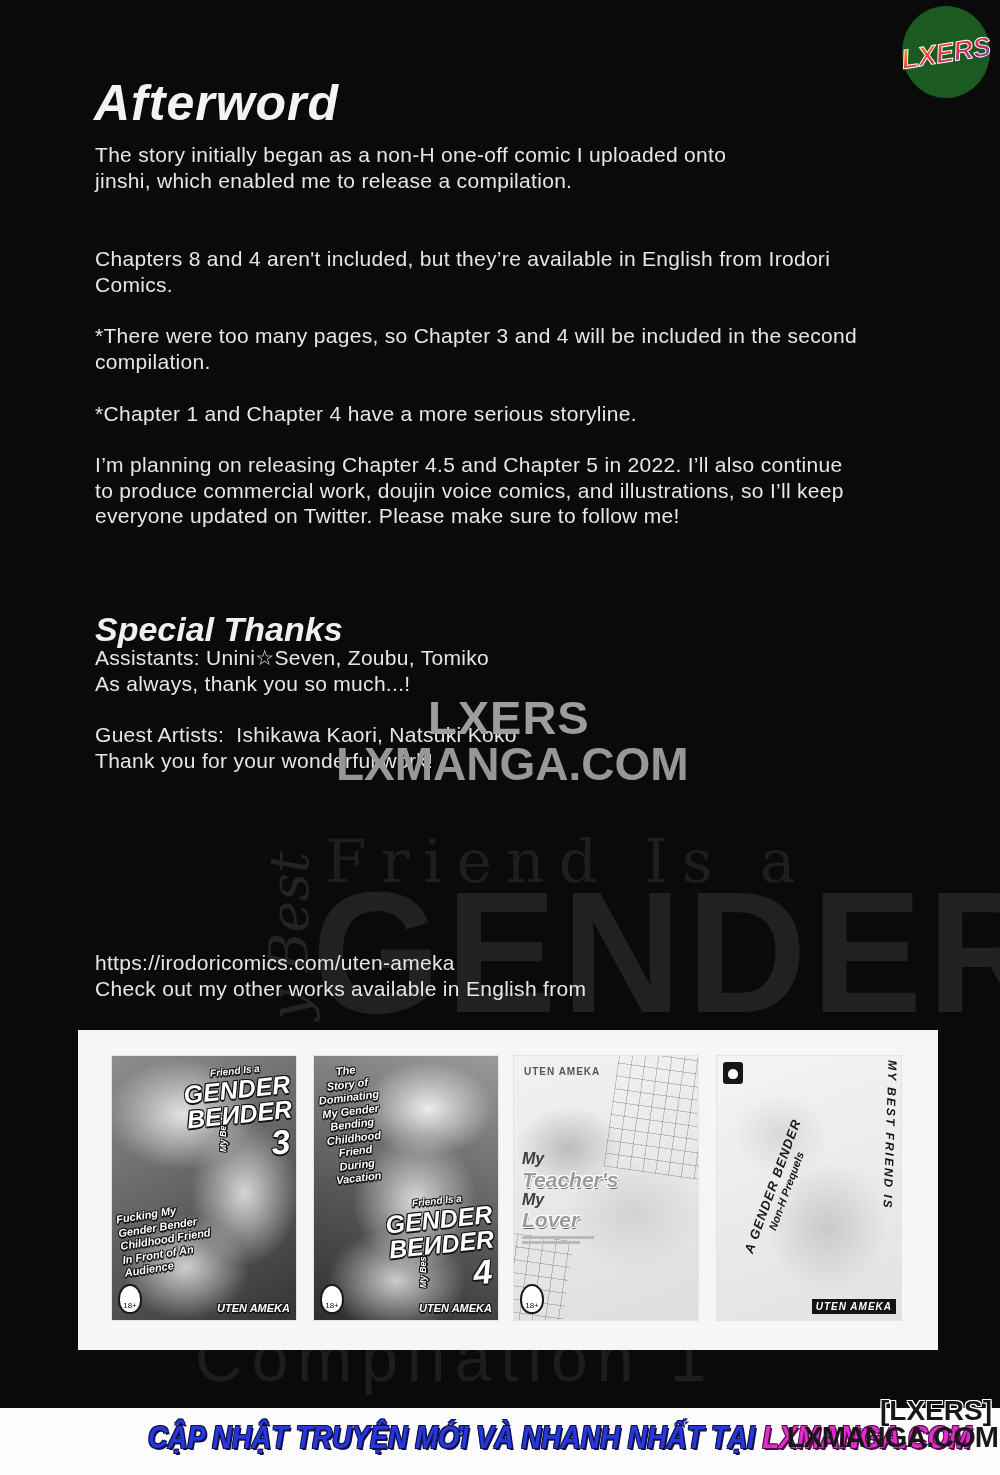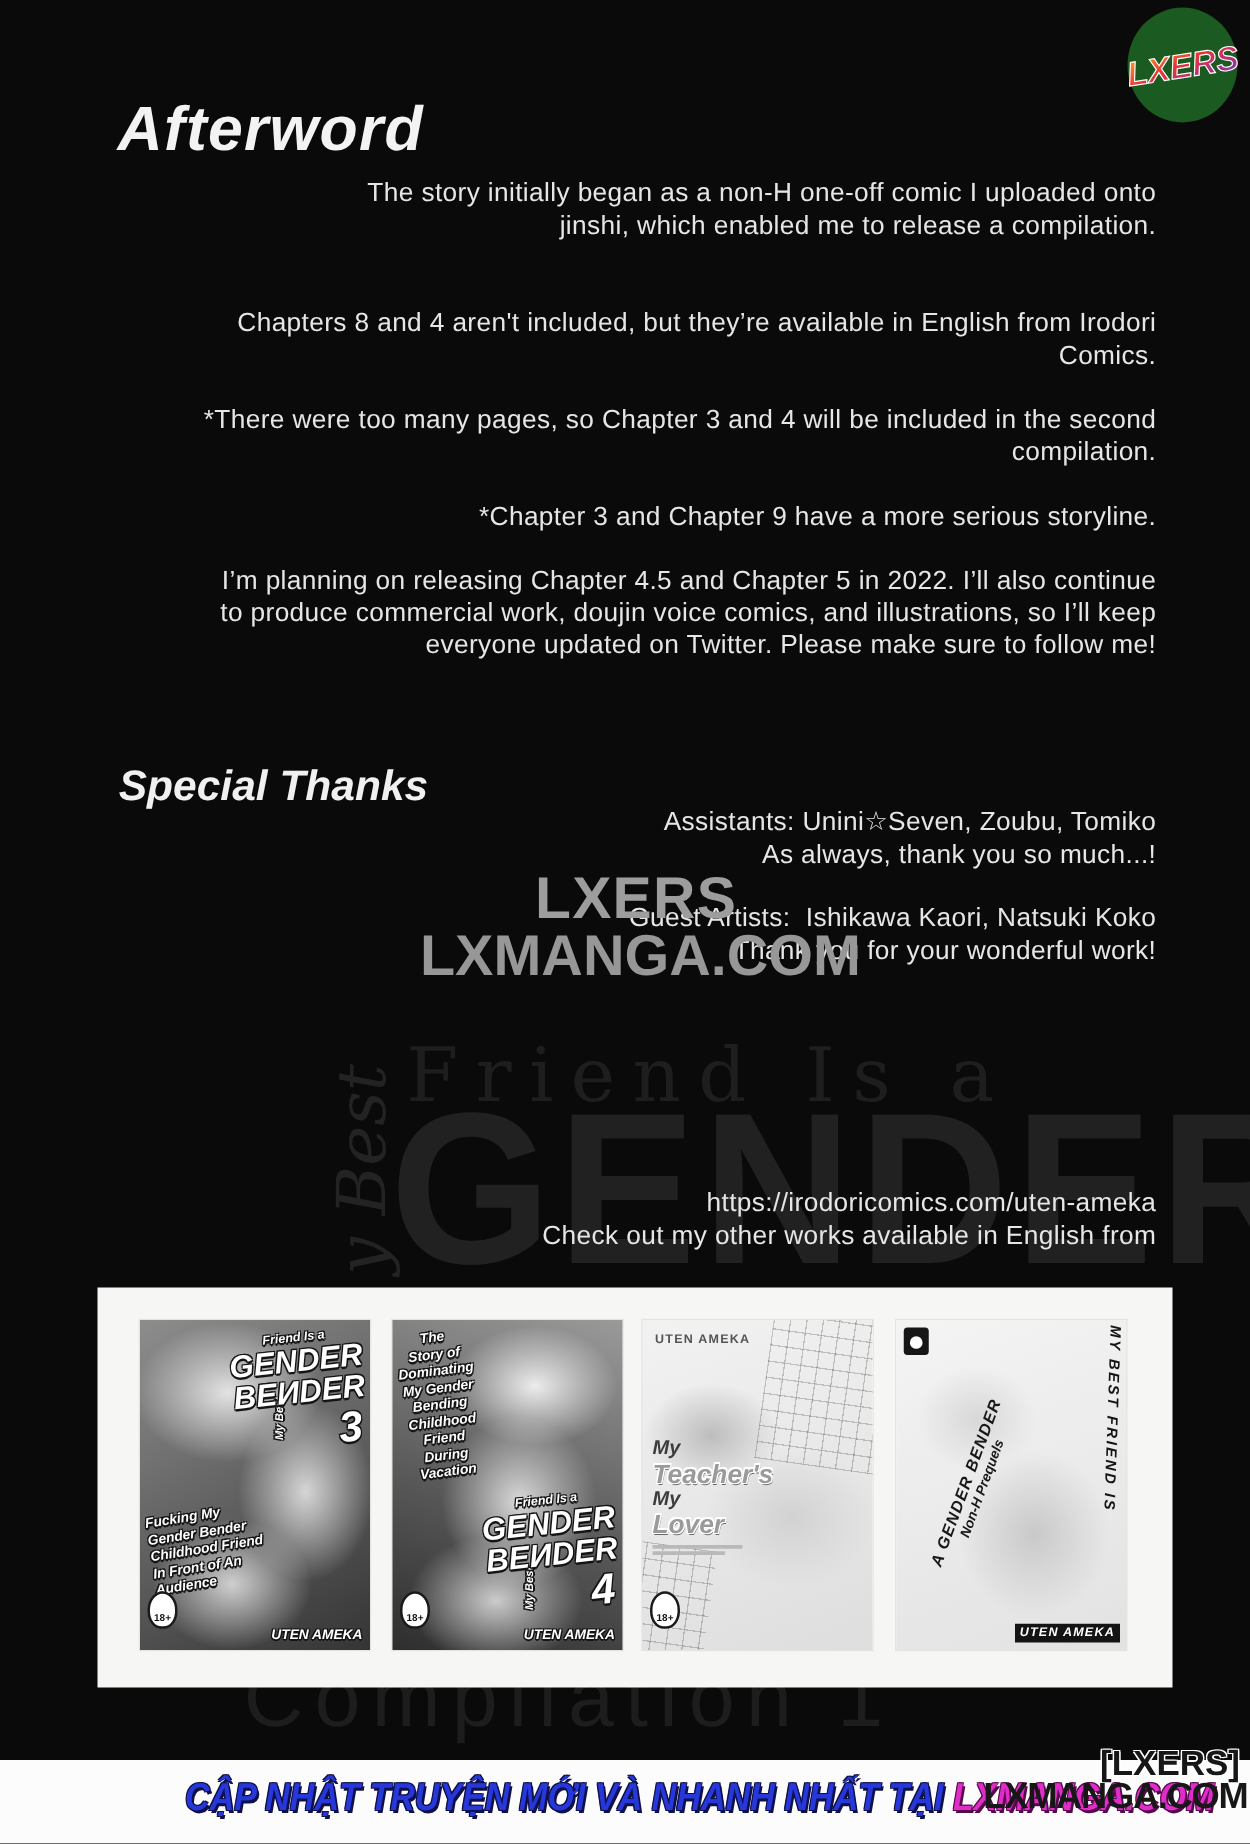--- a/index.html
+++ b/index.html
@@ -16,21 +16,21 @@
         letter-spacing:5px;color:#212121;transform:scaleY(1.04);transform-origin:top left;}
   .ghost-compilation{left:195px;top:1320px;font-size:66px;letter-spacing:9px;color:#1d1d1d;}
 
   
   .h-title{position:absolute;left:94px;top:40px;z-index:2;font-size:50px;font-weight:800;
         font-style:italic;color:#f3f3f3;letter-spacing:1px;}
   .h-sub{position:absolute;left:95px;top:578px;z-index:2;font-size:34px;font-weight:800;
         font-style:italic;color:#f0f0f0;margin-top:32px;}
   .para{position:absolute;left:95px;width:830px;z-index:2;font-size:21px;color:#e6e6e6;
         letter-spacing:0.3px;}
-  .para .line{line-height:25.6px;white-space:pre;text-align:right;}
+  .para .line{line-height:25.6px;white-space:pre;}
   .p1{top:142px}.p2{top:246px}.p3{top:323px}.p4{top:401px}.p5{top:452px}
   .p6{top:645px}.p7{top:722px}.p8{top:796px}.p9{top:950px}
 
   
   .wm1{position:absolute;left:428px;top:690px;z-index:4;font-size:47px;font-weight:800;
         color:#9d9d9d;letter-spacing:1px;}
   .wm2{position:absolute;left:336px;top:737px;z-index:4;font-size:46px;font-weight:800;
         color:#979797;}
 
   
@@ -69,24 +69,24 @@
   .c1 .gb-title{right:3px;top:10px;}
   .c2 .gb-title{right:3px;top:140px;}
   .side-series{position:absolute;font-size:9px;font-weight:700;font-style:italic;
         transform:rotate(-90deg);transform-origin:0 0;}
   .c1 .side-series{left:106px;top:96px;}
   .c2 .side-series{left:104px;top:232px;}
   .tagline{position:absolute;font-style:italic;font-weight:700;font-size:11px;
         line-height:13.5px;transform:rotate(-9deg);}
   .c1 .tagline{left:8px;top:150px;}
   .c2 .tagline{left:8px;top:8px;text-align:center;transform:rotate(-7deg);}
-  .badge{position:absolute;left:6px;bottom:17px;width:24px;height:30px;background:#fff;
+  .badge{position:absolute;left:6px;bottom:6px;width:24px;height:30px;background:#fff;
         border:2px solid #1a1a1a;border-radius:50% 50% 46% 46%;box-sizing:border-box;
         display:flex;align-items:flex-end;justify-content:center;
-        font-size:8px;font-weight:700;color:#111;padding-bottom:2px;}
+        font-size:8px;font-weight:400;color:#111;padding-bottom:2px;}
   .artist{position:absolute;right:6px;bottom:6px;font-size:11px;font-weight:900;font-style:italic;}
 
   .c3-artist{position:absolute;left:10px;top:10px;font-size:10px;font-weight:700;
         color:#555;letter-spacing:1px;}
   .grid{position:absolute;background:
         repeating-linear-gradient(0deg,rgba(70,70,70,0.28) 0 1px,transparent 1px 13px),
         repeating-linear-gradient(90deg,rgba(70,70,70,0.28) 0 1px,transparent 1px 13px);
         transform:rotate(8deg);}
   .grid-tr{right:-14px;top:-12px;width:100px;height:130px;}
   .grid-bl{left:-16px;bottom:-8px;width:70px;height:92px;}
@@ -154,21 +154,21 @@
   </div>
   <div class="para p2">
     <div class="line">Chapters 8 and 4 aren't included, but they’re available in English from Irodori</div>
     <div class="line">Comics.</div>
   </div>
   <div class="para p3">
     <div class="line">*There were too many pages, so Chapter 3 and 4 will be included in the second</div>
     <div class="line">compilation.</div>
   </div>
   <div class="para p4">
-    <div class="line">*Chapter 3 and Chapter 9 have a more serious storyline.</div>
+    <div class="line">*Chapter 1 and Chapter 4 have a more serious storyline.</div>
   </div>
   <div class="para p5">
     <div class="line">I’m planning on releasing Chapter 4.5 and Chapter 5 in 2022. I’ll also continue</div>
     <div class="line">to produce commercial work, doujin voice comics, and illustrations, so I’ll keep</div>
     <div class="line">everyone updated on Twitter. Please make sure to follow me!</div>
   </div>
 
   <h2 class="h-sub">Special Thanks</h2>
   <div class="para p6">
     <div class="line">Assistants: Unini☆Seven, Zoubu, Tomiko</div>

